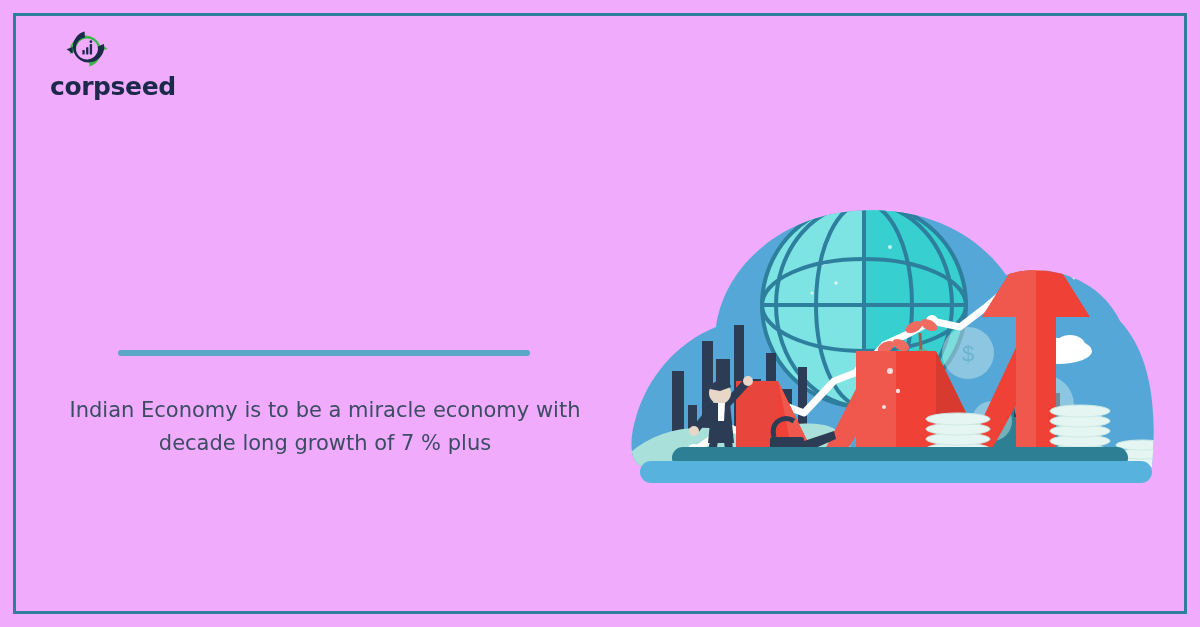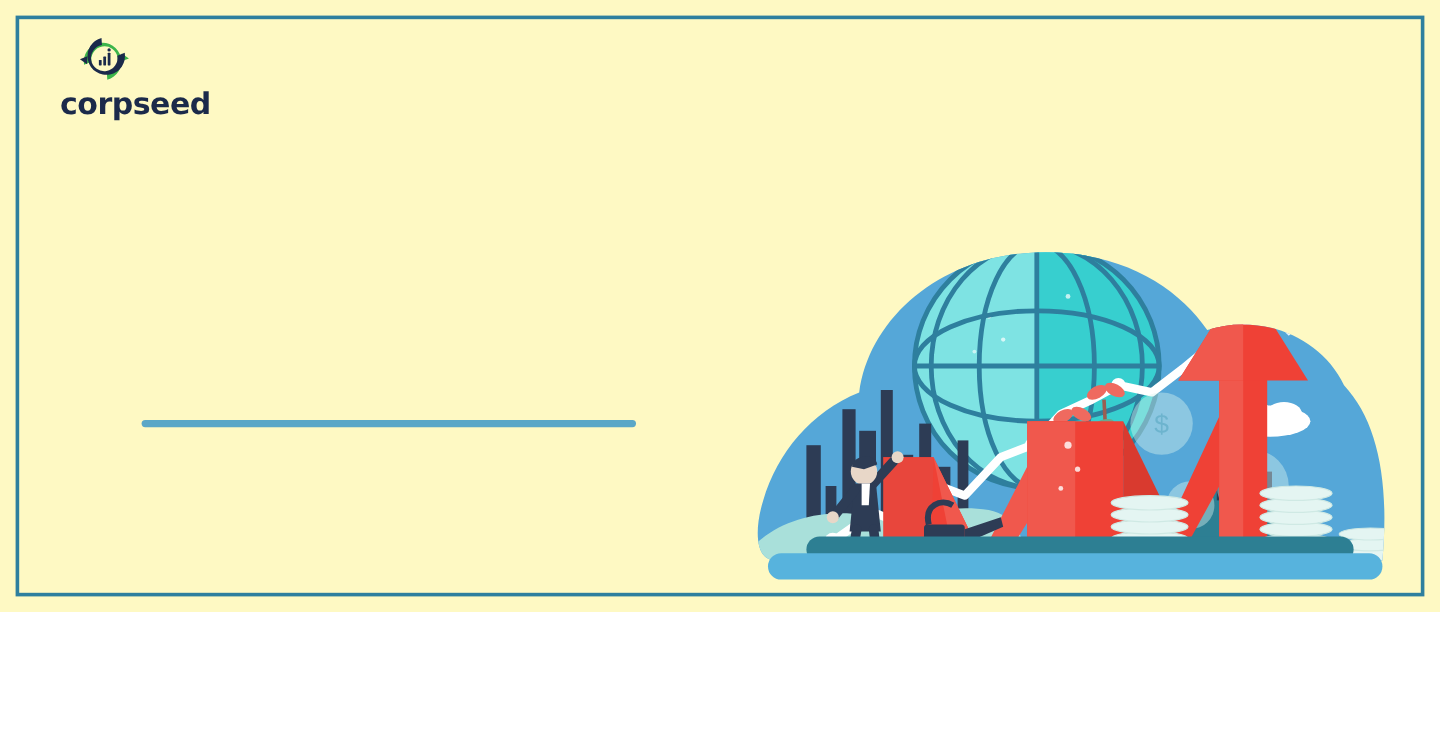--- a/index.html
+++ b/index.html
@@ -6,22 +6,22 @@
     margin: 0;
     padding: 0;
     background: #ffffff;
   }
   body {
     font-family: "Liberation Sans", sans-serif;
   }
   #banner {
     position: relative;
     width: 1200px;
-    height: 510px;
-    background: #fef9c3;
+    height: 627px;
+    background: #f0abfc;
     overflow: hidden;
   }
   
   #frame-border {
     position: absolute;
     left: 13px;
     top: 13px;
     right: 13px;
     bottom: 13px;
     border: 3px solid #2e7f9e;
@@ -120,20 +120,22 @@
         <rect x="40" y="52" width="5" height="10" rx="1"></rect>
         <rect x="48" y="46" width="5" height="16" rx="1"></rect>
         <rect x="56" y="39" width="5" height="23" rx="1"></rect>
         <circle cx="58.5" cy="34" r="3"></circle>
       </g>
     </svg>
     <div id="logo-wordmark">corpseed</div>
   </div>
 
   <div id="headline-rule"></div>
+  <div id="subtitle">Indian Economy is to be a miracle economy with
+decade long growth of 7 % plus</div>
 
   <div id="illustration">
     <svg viewBox="0 0 540 320">
       <defs>
         <clipPath id="blobClip">
           <path d="M18 292 C2 292 0 268 8 242 C20 202 48 168 88 152
                    C96 92 152 42 226 36 C300 30 352 62 378 100
                    C420 86 472 104 492 146 C520 176 530 226 524 292 Z"></path>
         </clipPath>
         <clipPath id="globeClip">

